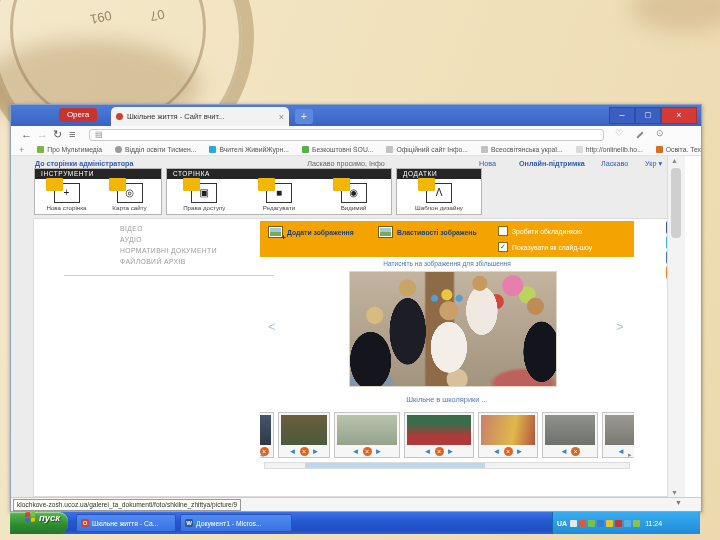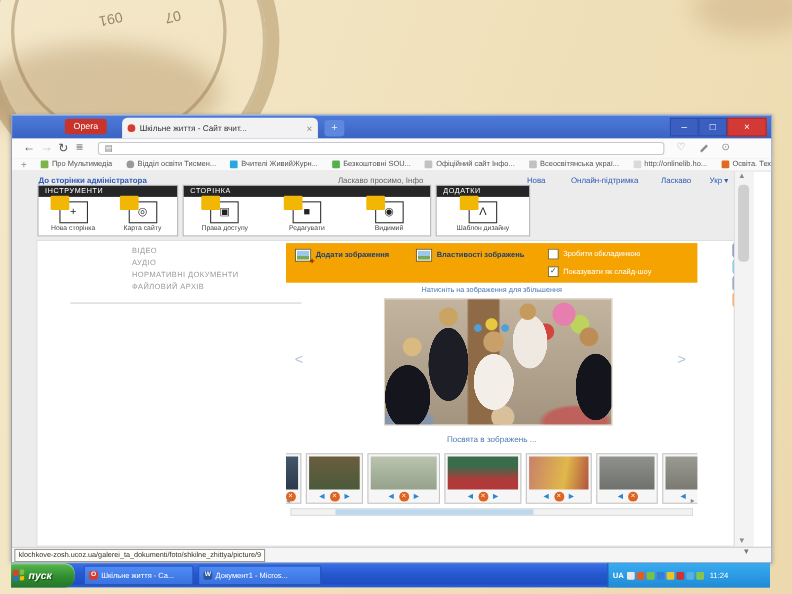--- a/index.html
+++ b/index.html
@@ -142,22 +142,22 @@
 
   .winbottom{position:absolute;left:0;top:392px;width:100%;height:14px;background:#f5f5f5;border-top:1px solid #ccc;box-sizing:border-box;}
   .tooltip{position:absolute;left:2px;top:1px;height:10px;background:#fffef8;border:1px solid #999;
     font-size:6.6px;color:#333;line-height:10px;padding:0 3px;white-space:nowrap;}
   .cornerarrow{position:absolute;top:1px;font-size:7px;color:#777;}
 
   
   .taskbar{position:absolute;left:10px;top:512px;width:690px;height:22px;
     background:linear-gradient(#3a70e8,#2558cf 45%,#1e4ec2 85%,#2e62da);}
   .startbtn{position:absolute;left:0;top:0;width:58px;height:22px;border-radius:0 9px 9px 0;
-    background:linear-gradient(#59b84f,#2f8b2f 60%,#25752a);display:flex;align-items:center;gap:4px;
-    padding-left:2px;box-sizing:border-box;box-shadow:inset 0 1px 1px rgba(255,255,255,.5);}
+    background:linear-gradient(#59b84f,#2f8b2f 60%,#25752a);display:flex;gap:4px;
+    padding-left:15px;box-sizing:border-box;box-shadow:inset 0 1px 1px rgba(255,255,255,.5);}
   .flag{width:10px;height:10px;display:grid;grid-template-columns:1fr 1fr;gap:1px;transform:skewY(-6deg);}
   .flag span{border-radius:1px;}
   .startlabel{color:#fff;font-size:9.5px;font-weight:bold;font-style:italic;text-shadow:1px 1px 1px rgba(0,0,0,.5);}
   .taskbtn{position:absolute;top:2px;height:18px;background:linear-gradient(#4f8bf5,#3a72e0);
     border:1px solid #2a55b8;border-radius:2px;display:flex;align-items:center;gap:3px;
     padding:0 4px;box-sizing:border-box;color:#fff;font-size:6.8px;white-space:nowrap;overflow:hidden;}
   .tico{width:8px;height:8px;border-radius:2px;flex:none;font-size:6px;line-height:8px;text-align:center;color:#fff;font-weight:bold;}
   .tray{position:absolute;right:0;top:0;width:148px;height:22px;background:linear-gradient(#39acf0,#1f8bd8);
     border-left:1px solid #1668a8;display:flex;align-items:center;gap:2px;padding:0 4px;box-sizing:border-box;}
   .traylang{color:#fff;font-size:7px;font-weight:bold;margin-right:1px;}
@@ -245,21 +245,21 @@
         </span>
 
     </div>
 
     <div class="page">
 
       <div class="adminbar">
         <span class="abs alink" style="left:24px;top:3px;font-weight:bold;">До сторінки адміністратора</span>
         <span class="abs" style="left:250px;top:3px;width:170px;text-align:center;color:#666;">Ласкаво просимо, Інфо</span>
         <span class="abs alink" style="left:468px;top:3px;">Нова</span>
-        <span class="abs alink" style="left:508px;top:3px;">Онлайн-підтримка</span>
+        <span class="abs alink" style="left:508px;top:3px;font-weight:bold;">Онлайн-підтримка</span>
         <span class="abs alink" style="left:590px;top:3px;">Ласкаво</span>
         <span class="abs alink" style="left:634px;top:3px;">Укр ▾</span>
       </div>
 
       <div class="panel" style="left:23px;width:128px;">
         <div class="phead">ІНСТРУМЕНТИ</div>
         <div class="pbody">
           <div class="pbtn">
             <span class="pbtn-ic">+</span>
             <span class="pbtn-label">Нова сторінка</span>
@@ -325,21 +325,21 @@
               <span>Показувати як слайд-шоу</span>
             </div>
           </div>
 
           <div class="hint">Натисніть на зображення для збільшення</div>
 
           <span class="navarrow" style="left:8px;">&lt;</span>
           <div class="photo"></div>
           <span class="navarrow" style="left:356px;">&gt;</span>
 
-          <div class="caption">Посвята в зображень ...</div>
+          <div class="caption">Шкільне в школярики ...</div>
 
           <div class="strip">
             <div class="thumb tA" style="left:-6px;width:20px;">
               <div class="timg"></div>
               <div class="tctl">
                   <span class="tdel">×</span>
                 </div>
             </div>
             <div class="thumb tB" style="left:18px;width:52px;">
               <div class="timg"></div>

